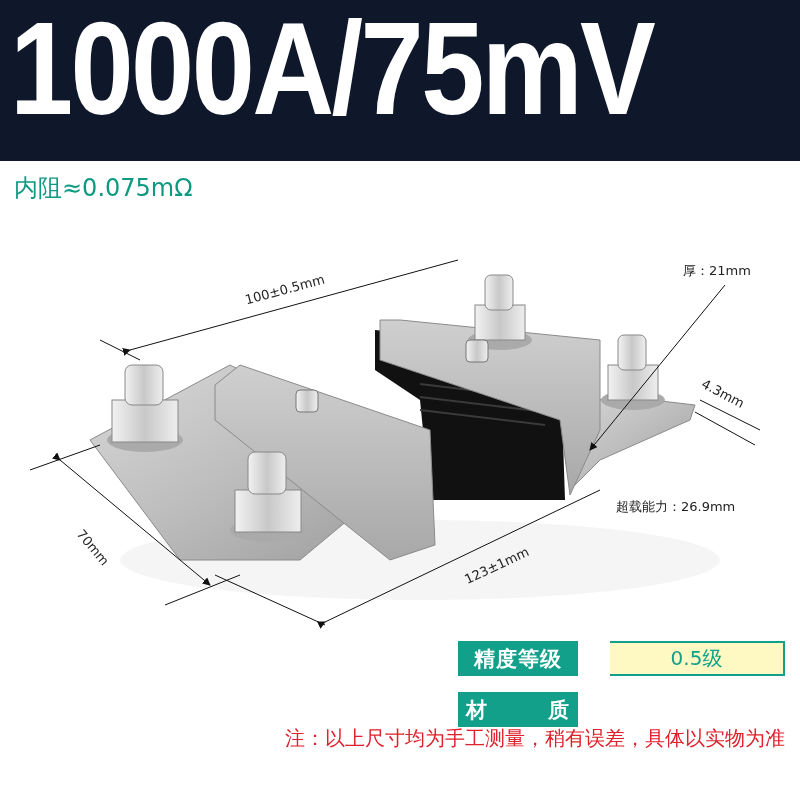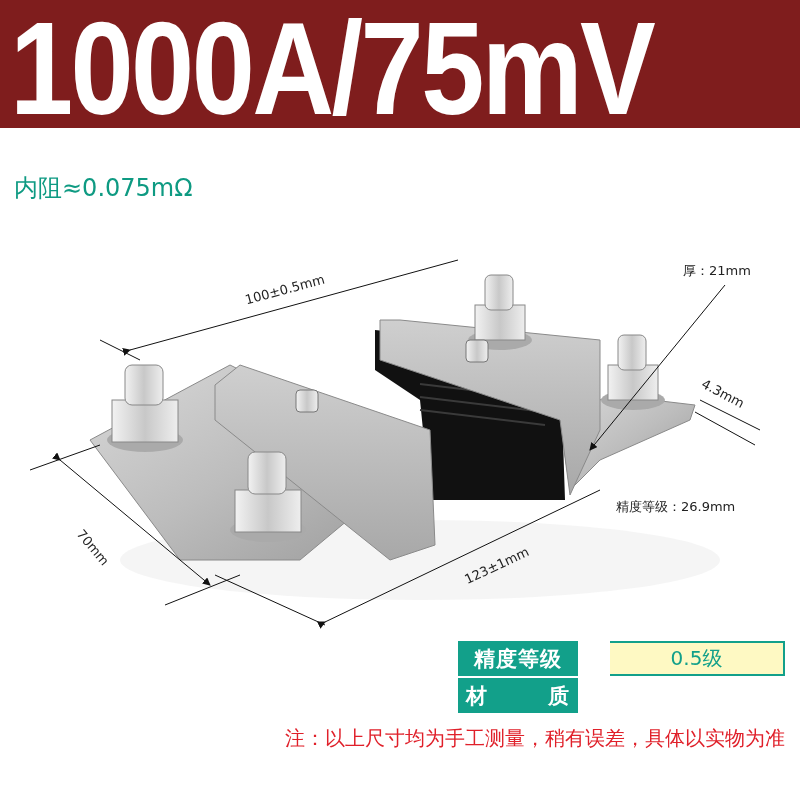--- a/index.html
+++ b/index.html
@@ -1,23 +1,23 @@
 <!DOCTYPE html>
 <html><head>
 <meta charset="utf-8">
 <style>
   html, body { margin:0; padding:0; }
   body { width:800px; height:800px; background:#ffffff; position:relative; overflow:hidden; font-family:"DejaVu Sans", sans-serif; }
-  .header { position:absolute; left:0; top:0; width:800px; height:128px; background:#7f1d1d; }
+  .header { position:absolute; left:0; top:0; width:800px; height:161px; background:#0f172a; }
   .title { position:absolute; left:10px; top:-6px; width:790px; color:#ffffff; font-family:"Liberation Sans", sans-serif; font-weight:bold; font-size:132px; letter-spacing:-3px; line-height:150px; white-space:nowrap; transform:scaleX(0.86); transform-origin:left top; }
   .resistance { position:absolute; left:14px; top:172px; color:#0e9a82; font-size:24px; }
   .product { position:absolute; left:0; top:0; width:800px; height:800px; }
   .dim-label { position:absolute; font-size:13px; color:#222; white-space:nowrap; font-family:"DejaVu Sans", sans-serif; }
   .spec-table { position:absolute; left:458px; top:641px; width:327px; border-collapse:separate; border-spacing:0 2px; }
-  .spec-row { display:flex; height:35px; margin-bottom:2px;gap:32px; }
+  .spec-row { display:flex; height:35px; margin-bottom:16px;gap:32px; }
   .spec-key { width:120px; background:#12a08a; color:#fff; font-size:21px; font-weight:bold; display:flex; align-items:center; justify-content:center; letter-spacing:1px; }
   .spec-key.spread { justify-content:space-between; padding:0 8px; width:104px; }
   .spec-val { flex:1; border:2px solid #12a08a; border-left:none; color:#12a08a; font-size:20px; display:flex; align-items:center; justify-content:center; background:#fef9c3; }
   .note { position:absolute; left:285px; top:725px; color:#e0202a; font-size:20px; white-space:nowrap; }
 </style>
 </head>
 <body>
 
 <div class="header">
   <div class="title">1000A/75mV</div>
@@ -101,21 +101,21 @@
   <line x1="30" y1="470" x2="100" y2="445" stroke="#111" stroke-width="1"></line>
   <line x1="60" y1="460" x2="210" y2="585" stroke="#111" stroke-width="1" marker-start="url(#arr)" marker-end="url(#arr)"></line>
   <line x1="165" y1="605" x2="240" y2="575" stroke="#111" stroke-width="1"></line>
   <line x1="215" y1="575" x2="325" y2="625" stroke="#111" stroke-width="1"></line>
   <line x1="325" y1="622" x2="600" y2="490" stroke="#111" stroke-width="1" marker-start="url(#arr)"></line>
 </svg>
 
 <div class="dim-label" style="left:244px;top:282px;transform:rotate(-15deg);">100±0.5mm</div>
 <div class="dim-label" style="left:683px;top:262px;text-align:right;">厚：21mm</div>
 <div class="dim-label" style="left:700px;top:386px;transform:rotate(28deg);">4.3mm</div>
-<div class="dim-label" style="left:616px;top:498px;">精度等级：26.9mm</div>
+<div class="dim-label" style="left:616px;top:498px;">超载能力：26.9mm</div>
 <div class="dim-label" style="left:72px;top:540px;transform:rotate(50deg);">70mm</div>
 <div class="dim-label" style="left:462px;top:558px;transform:rotate(-25deg);">123±1mm</div>
 
 <div class="spec-table">
   <div class="spec-row">
     <div class="spec-key">精度等级</div>
     <div class="spec-val">0.5级</div>
   </div>
   <div class="spec-row">
     <div class="spec-key spread">

